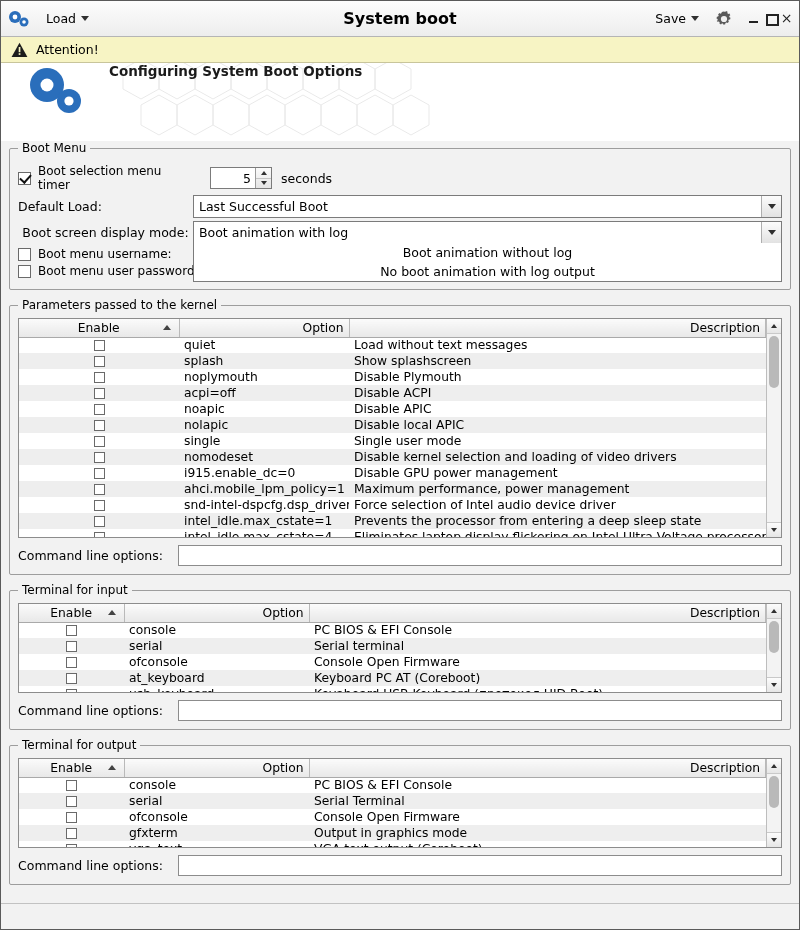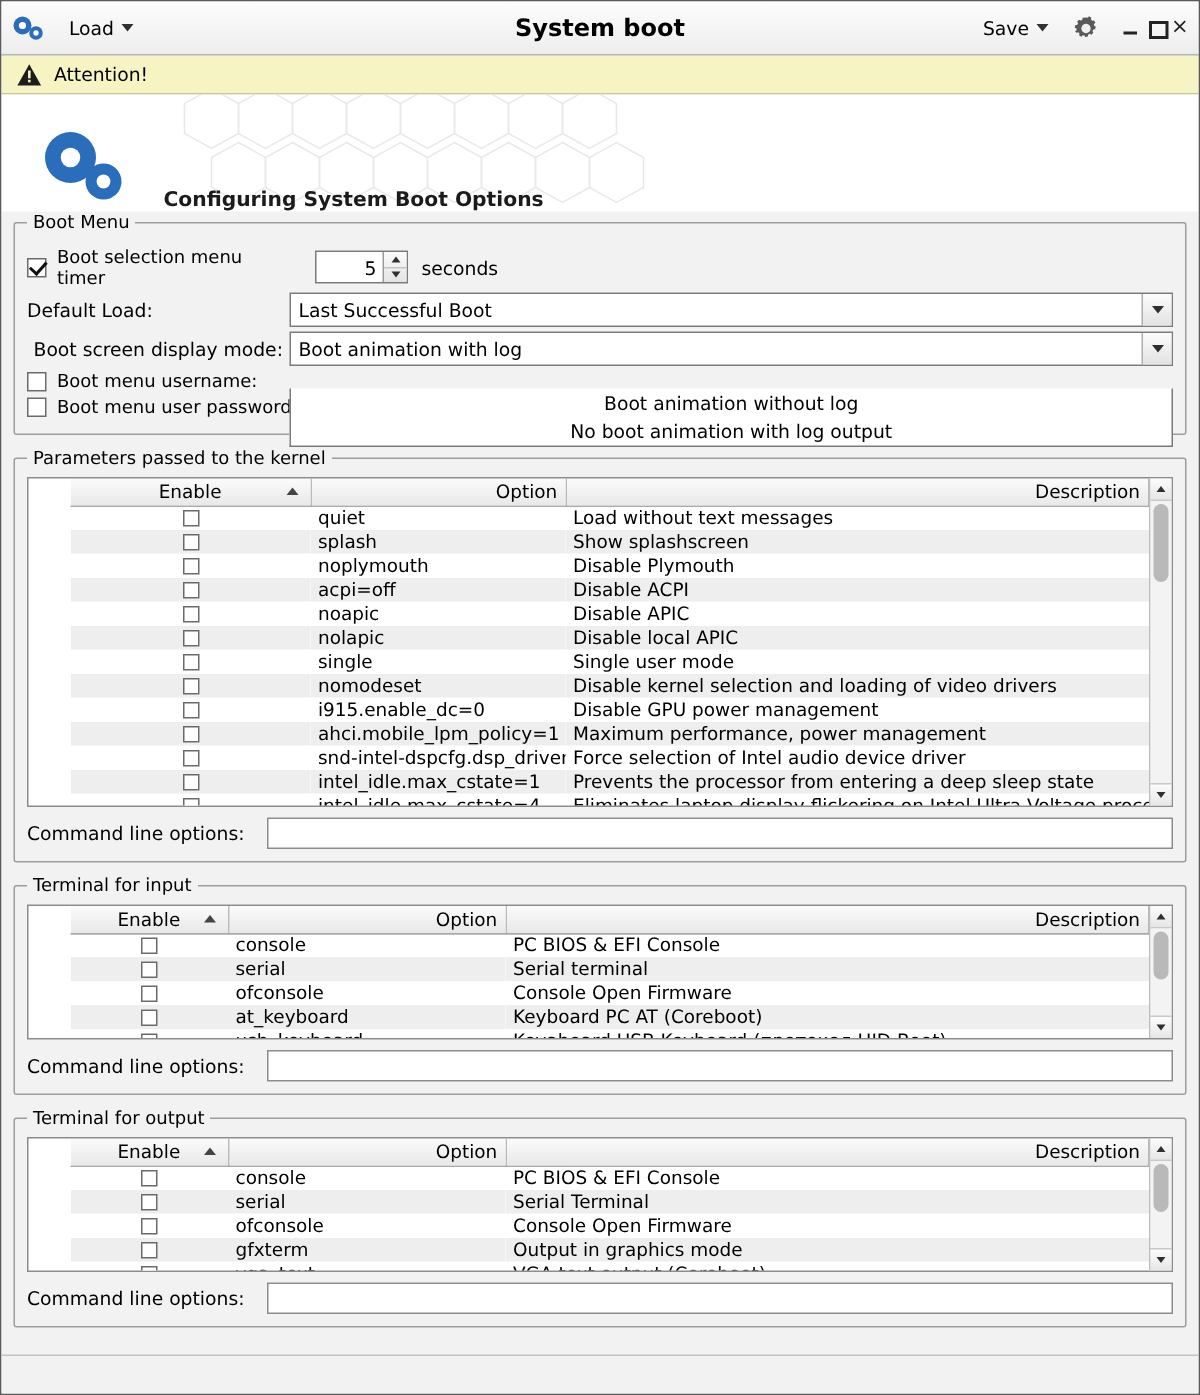--- a/index.html
+++ b/index.html
@@ -85,21 +85,21 @@
     padding: 0 10px;
     font-size: 12.5px;
     flex: 0 0 auto;
   }
   
   .banner {
     height: 78px;
     background: #ffffff;
     position: relative;
     display: flex;
-    align-items: flex-end;
+    align-items: flex-start;
     padding-left: 22px;
     flex: 0 0 auto;
     overflow: hidden;
   }
   .banner .hex {
     position: absolute;
     left: 110px; top: -12px;
     width: 360px; height: 100px;
     opacity: .5;
   }
@@ -201,41 +201,40 @@
   }
   .combo .arrowbox i {
     width: 0; height: 0;
     border-left: 4.5px solid transparent;
     border-right: 4.5px solid transparent;
     border-top: 5px solid #2e2e2e;
     display: block;
   }
   .dropdown {
     position: absolute;
-    left: 0; right: 0; top: 38px;
+    left: 0; right: 0; top: 22px;
     background: #fff;
     border: 1px solid #7b7b7b;
     border-top: none;
     z-index: 40;
   }
   .dropdown div {
     padding: 1px 6px;
     font-size: 12.5px;
     line-height: 17px;
   }
   .combo-wrap { position: relative; flex: 1 1 auto; display: flex; }
 
   
   .tbl-wrap {
     border: 1px solid #8c8c8c;
     background: #fff;
     display: flex;
     position: relative;
     overflow: hidden;
-    padding-left: 28px;
   }
   table.grid {
     border-collapse: collapse;
     width: 100%;
     font-size: 12.3px;
     table-layout: fixed;
   }
   table.grid th {
     background: linear-gradient(#fbfbfb, #e8e8e8);
     border-right: 1px solid #b9b9b9;

